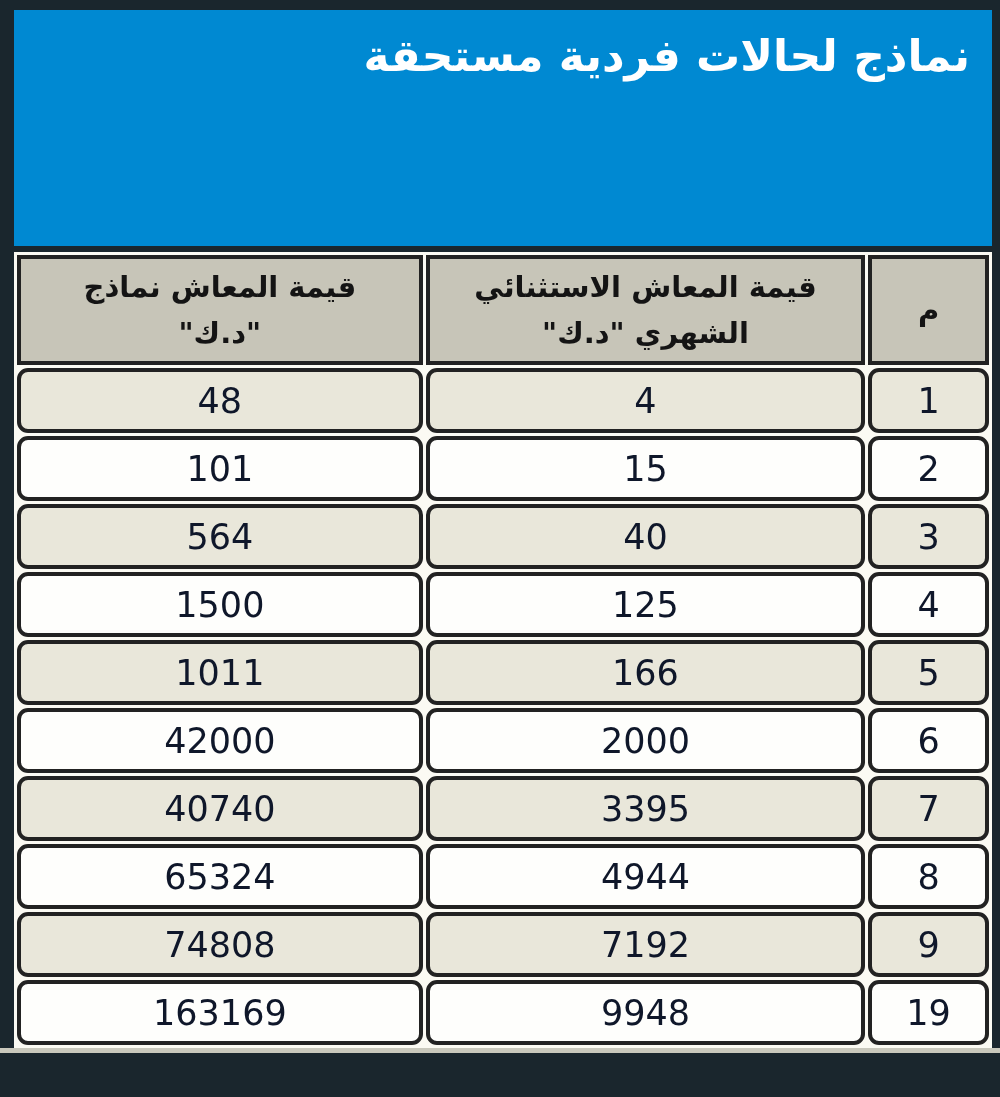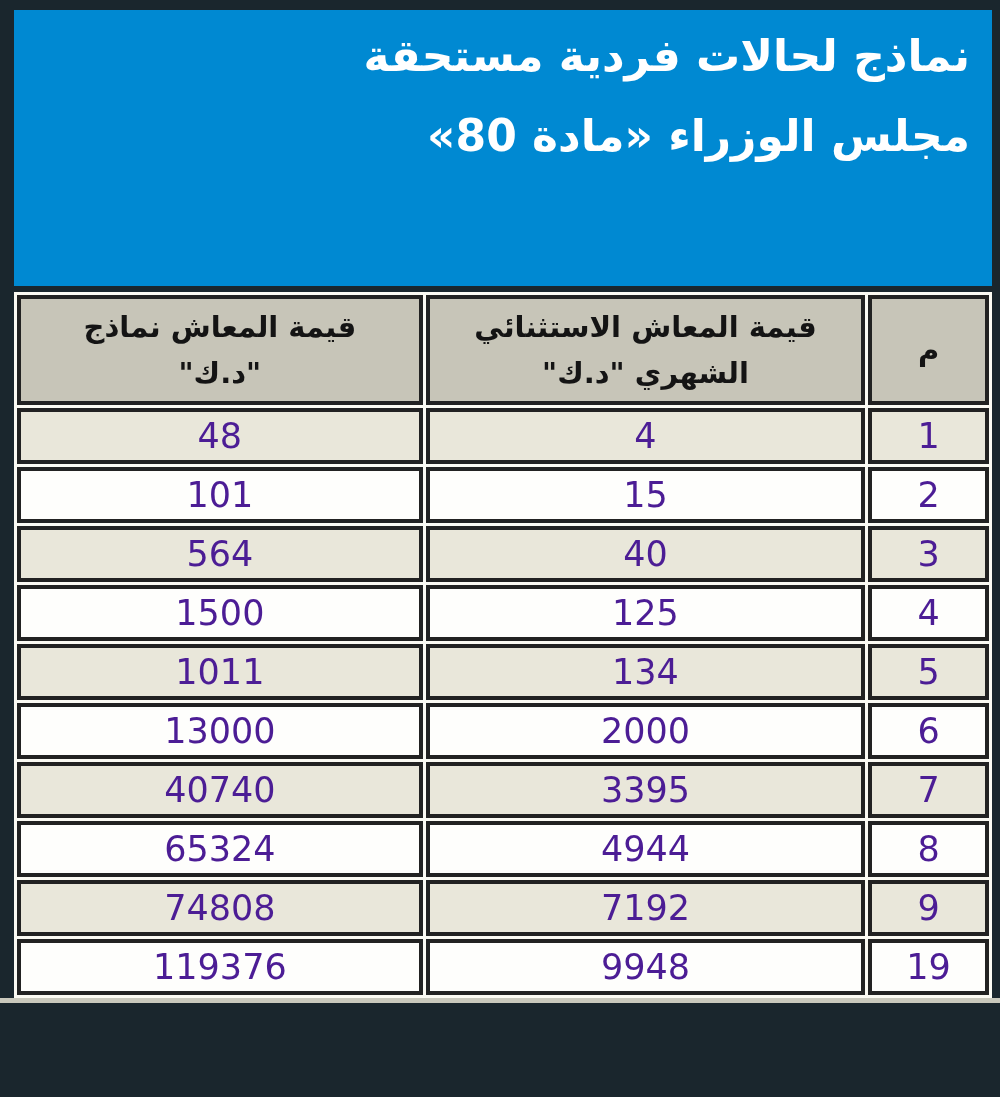--- a/index.html
+++ b/index.html
@@ -18,21 +18,21 @@
     width: 1000px;
     height: 1097px;
     padding: 10px 8px 0 14px; 
     display: flex;
     flex-direction: column;
   }
   
   .banner {
     box-sizing: border-box;
     background: #0089d2;
-    height: 276px;
+    height: 236px;
     padding: 6px 22px 16px 10px;
     margin-bottom: 6px;
     flex: 0 0 auto;
   }
   .banner .title-line {
     color: #ffffff;
     font-weight: bold;
     font-size: 44px;
     line-height: 80px;
     text-align: right;
@@ -56,44 +56,44 @@
   .pension th {
     background: #c7c5b8;
     height: 110px;
     font-size: 29px;
     font-weight: bold;
     color: #141414;
     white-space: pre-line;
     line-height: 1.6;
   }
   .pension td {
-    height: 56px;
+    height: 65px;
     font-size: 35px;
-    color: #4c1d95;
+    color: #0f172a;
+    border-radius: 11px;
   }
   .pension tbody tr:nth-child(odd) td { background: #e9e7da; }
   .pension tbody tr:nth-child(even) td { background: #fefefc; }
   .w-num   { width: 12.5%; }
   .w-month { width: 45.5%; }
   .w-year  { width: 42%; }
   .bottom-strip {
     height: 5px;
     background: #c9c8bc;
     margin: 0 -8px 0 -14px;
     flex: 0 0 auto;
   }
 </style>
 </head>
 <body>
 
 <div class="frame">
 
   <div class="banner">
     <div class="title-line">نماذج لحالات فردية مستحقة</div>
-    <div class="title-line">مجلس الوزراء «مادة 80»</div>
   </div>
 
   <table class="pension">
     <colgroup>
       <col class="w-num">
       <col class="w-month">
       <col class="w-year">
     </colgroup>
     <thead>
       <tr>
@@ -124,28 +124,28 @@
     </tr>
 
     <tr>
       <td class="c-num">4</td>
       <td class="c-monthly">125</td>
       <td class="c-annual">1500</td>
     </tr>
 
     <tr>
       <td class="c-num">5</td>
-      <td class="c-monthly">134</td>
+      <td class="c-monthly">166</td>
       <td class="c-annual">1011</td>
     </tr>
 
     <tr>
       <td class="c-num">6</td>
       <td class="c-monthly">2000</td>
-      <td class="c-annual">13000</td>
+      <td class="c-annual">42000</td>
     </tr>
 
     <tr>
       <td class="c-num">7</td>
       <td class="c-monthly">3395</td>
       <td class="c-annual">40740</td>
     </tr>
 
     <tr>
       <td class="c-num">8</td>
@@ -155,20 +155,20 @@
 
     <tr>
       <td class="c-num">9</td>
       <td class="c-monthly">7192</td>
       <td class="c-annual">74808</td>
     </tr>
 
     <tr>
       <td class="c-num">19</td>
       <td class="c-monthly">9948</td>
-      <td class="c-annual">119376</td>
+      <td class="c-annual">163169</td>
     </tr>
   </tbody>
   </table>
 
   <div class="bottom-strip"></div>
 
 </div>
 
 </body></html>

